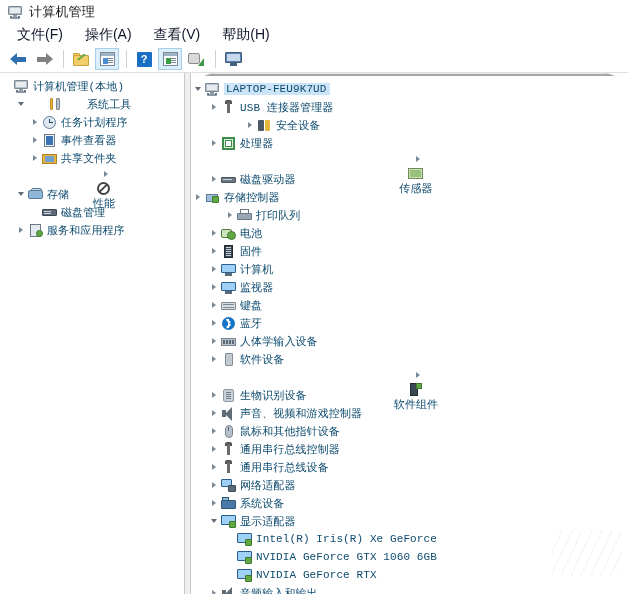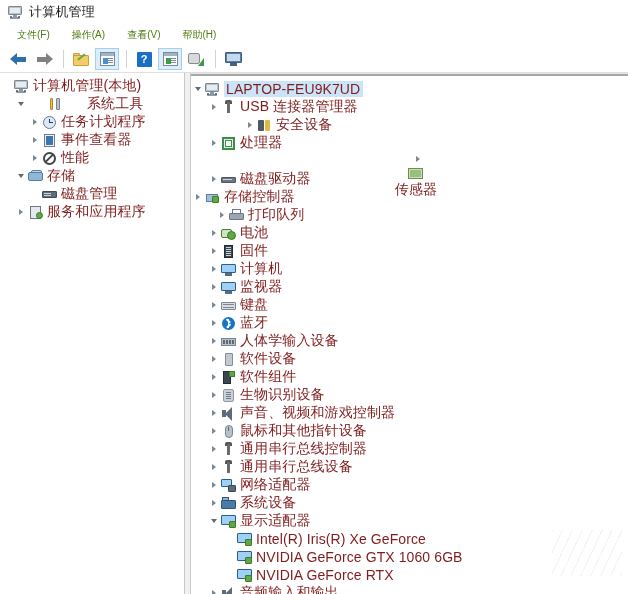--- a/index.html
+++ b/index.html
@@ -21,21 +21,21 @@
   .mmc{position:relative;width:16px;height:16px;display:inline-block;}
   .mmc .scr{position:absolute;left:1px;top:2px;width:14px;height:9px;background:#b9c3cc;border:1px solid #7b8793;border-radius:1px;box-sizing:border-box;}
   .mmc .scr:after{content:"";position:absolute;left:1px;top:1px;right:1px;bottom:1px;background:#e7ecf1;}
   .mmc .stand{position:absolute;left:6px;top:11px;width:4px;height:2px;background:#8d99a4;}
   .mmc .base{position:absolute;left:3px;top:13px;width:10px;height:2px;background:#8d99a4;border-radius:1px;}
   .mmc .d1{position:absolute;left:3px;top:12px;width:2px;height:2px;background:#4a5560;border-radius:50%;}
   .mmc .d2{position:absolute;left:11px;top:12px;width:2px;height:2px;background:#4a5560;border-radius:50%;}
 
   
   .menubar{height:22px;display:flex;align-items:center;padding-left:8px;background:#ffffff;flex:0 0 auto;}
-  .menubar .mi{font-size:10px;color:#4d7c0f;padding:2px 9px;margin-right:4px;cursor:default;white-space:nowrap;}
+  .menubar .mi{font-size:14px;color:#0f172a;padding:2px 9px;margin-right:4px;cursor:default;white-space:nowrap;}
 
   
   .toolbar{height:26px;display:flex;align-items:center;padding-left:6px;background:#ffffff;border-bottom:1px solid #dfdfdf;flex:0 0 auto;}
   .tbtn{width:24px;height:22px;margin-right:2px;display:flex;align-items:center;justify-content:center;position:relative;border:1px solid transparent;box-sizing:border-box;}
   .tbtn.on{background:#dbeefc;border-color:#a8cfe8;}
   .tsep{width:1px;height:18px;background:#d2d2d2;margin:0 5px;}
 
   
   .arw{position:relative;width:17px;height:13px;}
   .arw .shaft{position:absolute;top:4px;height:5px;width:9px;background:#2f6fad;}
@@ -65,29 +65,29 @@
 
   .display{position:relative;width:17px;height:14px;}
   .display .dsc{position:absolute;left:0;top:0;width:17px;height:11px;background:#5b7fa6;border:1px solid #3f5d7d;box-sizing:border-box;border-radius:1px;}
   .display .dsi{position:absolute;left:2px;top:2px;width:13px;height:7px;background:#c7daed;}
   .display .dst{position:absolute;left:5px;top:11px;width:7px;height:3px;background:#46617f;}
 
   
   .body{flex:1 1 auto;display:flex;min-height:0;background:#ffffff;}
   .pane-left{width:183px;flex:0 0 183px;background:#ffffff;overflow:hidden;position:relative;border-right:1px solid #ffffff;}
   .splitter{width:7px;flex:0 0 7px;background:#f0f0f0;border-left:1px solid #c8c8c8;border-right:1px solid #c8c8c8;box-sizing:border-box;}
-  .pane-right{flex:1 1 auto;background:#ffffff;overflow:hidden;position:relative;}
+  .pane-right{flex:1 1 auto;background:#ffffff;overflow:hidden;position:relative;border-radius:25px;}
   .pane-right .topline{height:2px;background:#a6a6a6;border-top:1px solid #e8e8e8;}
 
   
   .tree{padding-top:4px;}
   .row{height:18px;display:flex;align-items:center;white-space:nowrap;position:relative;cursor:default;}
   .row .exp{width:13px;height:18px;flex:0 0 13px;display:flex;align-items:center;justify-content:center;color:#6f7b87;font-size:9px;line-height:1;}
   .row .ico{width:16px;height:16px;flex:0 0 16px;margin-right:4px;position:relative;display:flex;align-items:center;justify-content:center;}
-  .row .lbl{font-size:14px;color:#7f1d1d;padding-right:3px;letter-spacing:.1px;}
+  .row .lbl{font-size:11px;color:#0c4a6e;padding-right:3px;letter-spacing:.1px;font-family:Liberation Mono, monospace;}
   .row.sel .lbl{background:#e0e0e0;padding-left:2px;}
   .row.sel-blue .lbl{background:#cce4f7;padding-left:2px;}
   .chev{display:inline-block;width:0;height:0;}
   .chev.right{border-top:3.5px solid transparent;border-bottom:3.5px solid transparent;border-left:4.5px solid #7a8794;}
   .chev.down{border-left:3.5px solid transparent;border-right:3.5px solid transparent;border-top:4.5px solid #5f6b77;}
 
   
   .g{position:relative;width:15px;height:15px;}
   
   .g-tools .t1{position:absolute;left:2px;top:1px;width:3px;height:12px;background:#f3c144;border:1px solid #b8872a;box-sizing:border-box;border-radius:1px;}
@@ -309,20 +309,32 @@
                 <i class="b"></i>
               </span>
             </span>
             <span class="lbl">事件查看器</span>
           </div>
           <div class="row" style="padding-left: 28px;">
             <span class="exp">
               <span class="chev right"></span>
             </span>
             <span class="ico">
+              <span class="g g-share">
+                <i class="fb"></i>
+                <i class="fg"></i>
+              </span>
+            </span>
+            <span class="lbl">共享文件夹</span>
+          </div>
+          <div class="row" style="padding-left: 28px; flex-direction: column;">
+            <span class="exp">
+              <span class="chev right"></span>
+            </span>
+            <span class="ico">
               <span class="g g-perf">
                 <i class="c"></i>
                 <i class="s"></i>
               </span>
             </span>
             <span class="lbl">性能</span>
           </div>
           <div class="row" style="padding-left: 14px;">
             <span class="exp">
               <span class="chev down"></span>
@@ -443,21 +455,21 @@
               <span class="chev right"></span>
             </span>
             <span class="ico">
               <span class="g g-sc">
                 <i class="b"></i>
                 <i class="g"></i>
               </span>
             </span>
             <span class="lbl">存储控制器</span>
           </div>
-          <div class="row" style="padding-left: 24px;">
+          <div class="row" style="padding-left: 32px;">
             <span class="exp">
               <span class="chev right"></span>
             </span>
             <span class="ico">
               <span class="g g-prn">
                 <i class="p"></i>
                 <i class="b"></i>
               </span>
             </span>
             <span class="lbl">打印队列</span>
@@ -554,21 +566,21 @@
             <span class="exp">
               <span class="chev right"></span>
             </span>
             <span class="ico">
               <span class="g g-sw">
                 <i class="b"></i>
               </span>
             </span>
             <span class="lbl">软件设备</span>
           </div>
-          <div class="row" style="padding-left: 16px;">
+          <div class="row" style="padding-left: 16px; flex-direction: column;">
             <span class="exp">
               <span class="chev right"></span>
             </span>
             <span class="ico">
               <span class="g g-swc">
                 <i class="b"></i>
                 <i class="g"></i>
               </span>
             </span>
             <span class="lbl">软件组件</span>

